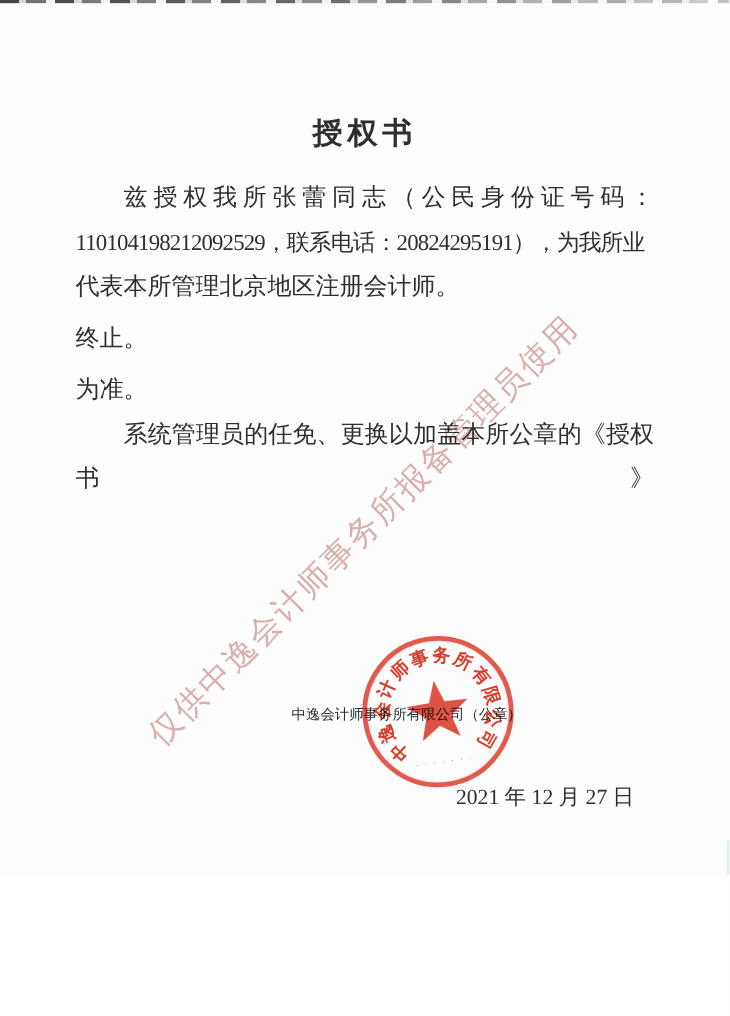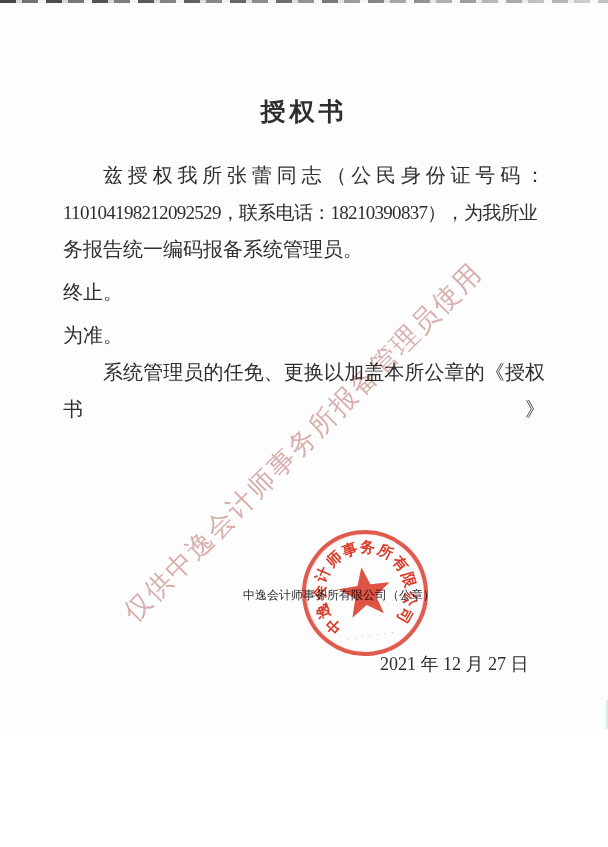--- a/index.html
+++ b/index.html
@@ -23,21 +23,21 @@
   .edge-artifact {
     position: absolute; right: 0; top: 700px; bottom: 0; width: 2px;
     background: rgba(140,205,205,0.35);
   }
   .doc { position: absolute; left: 63px; right: 63px; top: 0; }
   .title {
     margin: 97px 0 0 0;
     font-size: 25px; line-height: 30px; font-weight: 700;
     text-align: center; letter-spacing: 4px;
   }
-  .body-text { margin-top: 30px; font-size: 20px; }
+  .body-text { margin-top: 20px; font-size: 20px; }
   .para { margin: 0 0 6px 0; }
   .line { line-height: 37px; height: 37px; white-space: nowrap; overflow: visible; }
   .line.indent { text-indent: 2em; }
   .line.jl { text-align: justify; text-align-last: justify; white-space: normal; }
   .line.fit { font-size: 19px; letter-spacing: -0.7px; }
   .signature-line {
     position: absolute; left: 243px; top: 582px;
     font-size: 12px; line-height: 26px; white-space: nowrap;
   }
   .date-line {
@@ -82,22 +82,22 @@
 
   <div class="top-artifact"></div>
   <div class="edge-artifact"></div>
 
   <div class="doc">
     <h1 class="title">授权书</h1>
 
     <div class="body-text">
       <div class="para">
         <div class="line indent jl">兹授权我所张蕾同志（公民身份证号码：</div>
-        <div class="line fit">110104198212092529，联系电话：18210390837），为我所业</div>
-        <div class="line">务报告统一编码报备系统管理员。</div>
+        <div class="line fit">110104198212092529，联系电话：20824295191），为我所业</div>
+        <div class="line">代表本所管理北京地区注册会计师。</div>
       </div>
       <div class="para">
         <div class="line">终止。</div>
       </div>
       <div class="para">
         <div class="line">为准。</div>
         <div class="line indent jl">系统管理员的任免、更换以加盖本所公章的《授权书》</div>
       </div>
     </div>
   </div>

